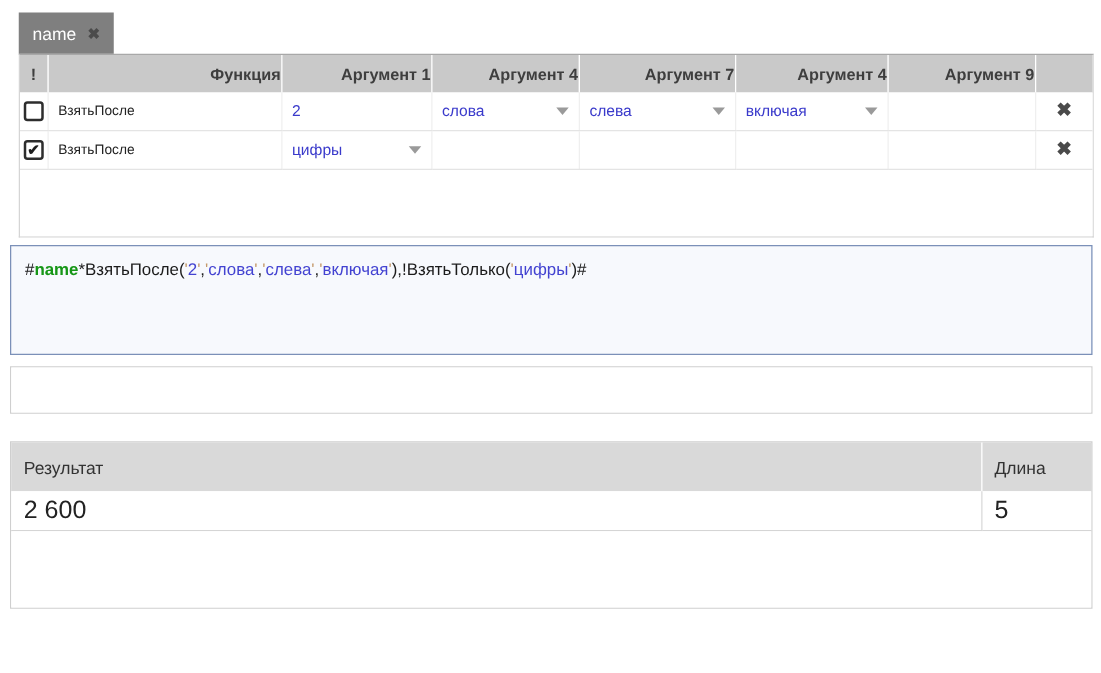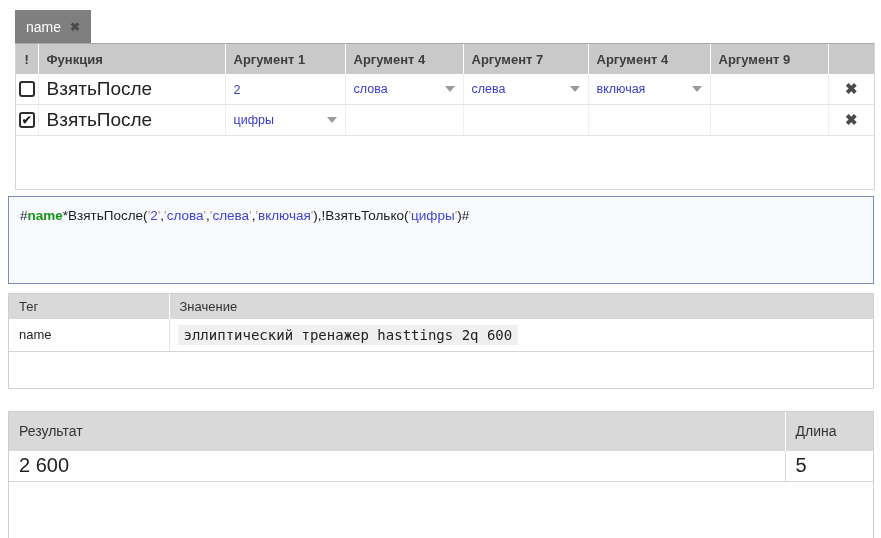--- a/index.html
+++ b/index.html
@@ -15,28 +15,28 @@
   
   .fn-wrap { margin-left:15px; width:860px; border:1px solid #d5d5d5; border-top:1px solid #a8a8a8; }
   table { border-collapse: collapse; table-layout: fixed; width:100%; }
   .fn-table col.c-excl { width:22px; }
   .fn-table col.c-func { width:187px; }
   .fn-table col.c-a1 { width:120px; }
   .fn-table col.c-a2 { width:118px; }
   .fn-table col.c-a3 { width:125px; }
   .fn-table col.c-a4 { width:122px; }
   .fn-table col.c-a5 { width:118px; }
-  .fn-table th { background:#c9c9c9; height:30px; font-size:13px; font-weight:bold; color:#3e3e3e; text-align:left; padding-left:8px; border-right:1px solid #fff; }
+  .fn-table th { background:#c9c9c9; height:30px; font-size:13px; font-weight:bold; color:#3e3e3e; text-align:right; padding-left:8px; border-right:1px solid #fff; }
   .fn-table th.th-excl { text-align:center; padding-left:0; }
   .fn-table th:last-child { border-right:none; }
   .fn-table td { height:30px; border-bottom:1px solid #e4e4e4; border-right:1px solid #efefef; background:#fff; }
   .fn-table td:last-child { border-right:none; border-left:1px solid #e2e2e2; }
   .td-check { text-align:center; }
   .checkbox { width:16px; height:16px; border:2px solid #2d2d2d; border-radius:3px; background:#fff; margin:0 auto; display:flex; align-items:center; justify-content:center; font-size:12px; font-weight:bold; color:#1d1d1d; cursor:pointer; line-height:1; }
-  .td-func { font-size:19px; color:#222; padding-left:8px; cursor:default; }
+  .td-func { font-size:11px; color:#222; padding-left:8px; cursor:default; }
   .td-arg { padding:0 8px; }
   .arg-input { color:#3a3acb; font-size:12.5px; }
   .dropdown { display:flex; align-items:center; justify-content:space-between; width:100%; cursor:pointer; }
   .dropdown .dd-value { color:#3a3acb; font-size:12.5px; }
   .dd-arrow { width:0; height:0; border-left:5px solid transparent; border-right:5px solid transparent; border-top:6px solid #9a9a9a; }
   .td-empty { background:#ececec; border-right:1px solid #fff; }
   .td-del { text-align:center; }
   .del-btn { font-size:15px; font-weight:bold; color:#4a4a4a; cursor:pointer; line-height:30px; }
   .fn-filler { height:53px; background:#fff; }
 
@@ -158,40 +158,20 @@
     </tbody>
   </table>
   <div class="fn-filler"></div>
 </div>
 
 <div class="formula-box">
   <span><span class="t-p">#</span><span class="t-n">name</span><span class="t-p">*ВзятьПосле(</span><span class="t-q">'</span><span class="t-s">2</span><span class="t-q">'</span><span class="t-p">,</span><span class="t-q">'</span><span class="t-s">слова</span><span class="t-q">'</span><span class="t-p">,</span><span class="t-q">'</span><span class="t-s">слева</span><span class="t-q">'</span><span class="t-p">,</span><span class="t-q">'</span><span class="t-s">включая</span><span class="t-q">'</span><span class="t-p">),!ВзятьТолько(</span><span class="t-q">'</span><span class="t-s">цифры</span><span class="t-q">'</span><span class="t-p">)#</span></span>
 </div>
 
 <div class="tag-wrap">
-  <table class="tag-table">
-    <colgroup>
-        <col class="c-tag">
-        <col>
-      </colgroup>
-    <thead>
-      <tr>
-        <th>Тег</th>
-        <th>Значение</th>
-      </tr>
-    </thead>
-    <tbody>
-      <tr>
-        <td class="td-tag">name</td>
-        <td class="td-val">
-          <span class="mono-val">эллиптический тренажер hasttings 2q 600</span>
-        </td>
-      </tr>
-    </tbody>
-  </table>
   <div class="tag-filler"></div>
 </div>
 
 <div class="res-wrap">
   <table class="res-table">
     <colgroup>
         <col class="c-res">
         <col>
       </colgroup>
     <thead>

